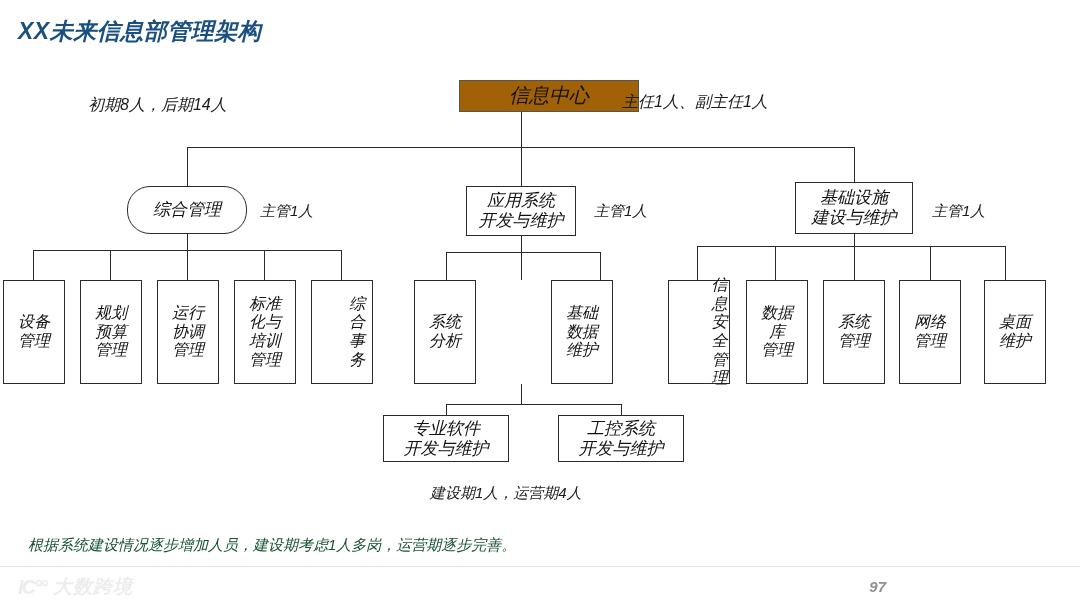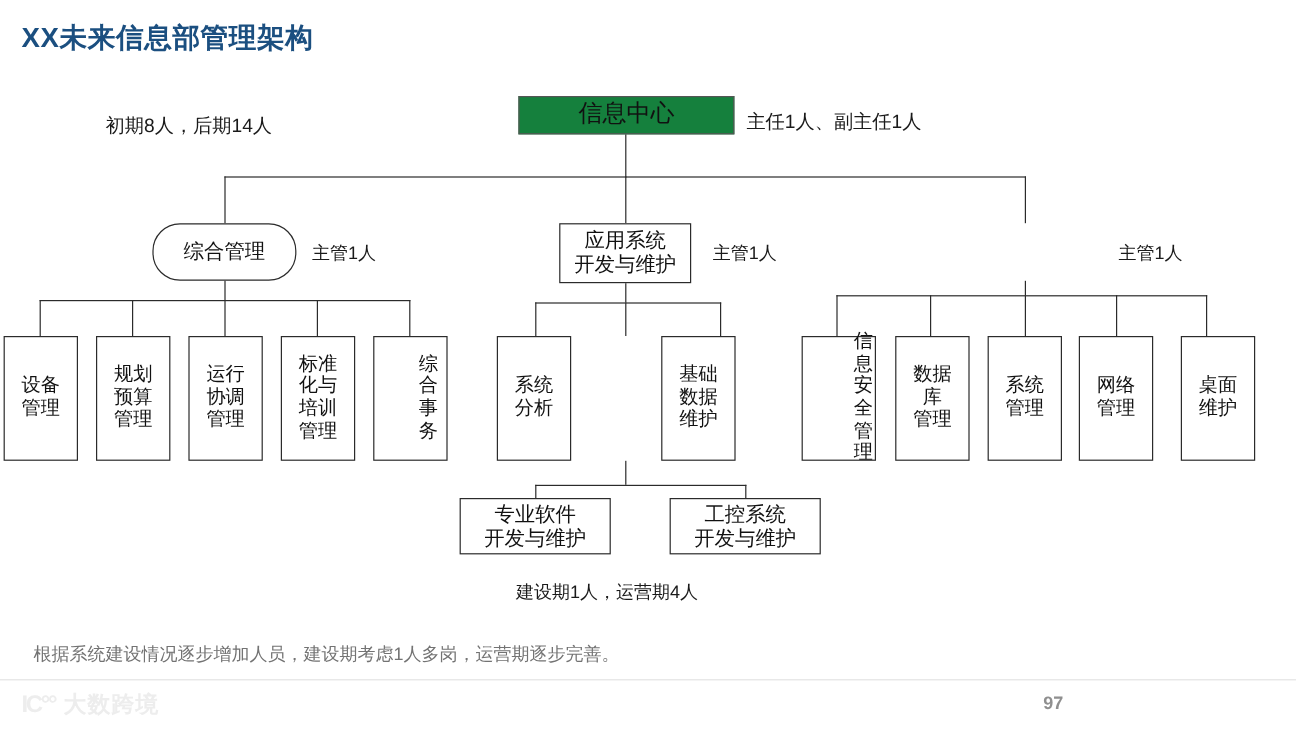--- a/index.html
+++ b/index.html
@@ -6,20 +6,21 @@
   html, body {
     width: 1080px; height: 608px;
     background: #ffffff;
     font-family: "Liberation Sans", "DejaVu Sans", sans-serif;
     overflow: hidden;
   }
   #slide {
     position: relative;
     width: 908px; height: 608px;
     background: #ffffff;
+    font-style: italic;
   }
 
   
   #title {
     position: absolute;
     left: 18px; top: 16px;
     font-size: 23px;
     font-weight: bold;
     color: #1b4f80;
     letter-spacing: 0.5px;
@@ -34,23 +35,24 @@
     color: #111111;
     display: flex;
     align-items: center;
     justify-content: center;
     text-align: center;
     line-height: 1.16;
     font-size: 17px;
     white-space: pre-line;
   }
   .node.root {
-    background: #15803d;
+    background: #a16207;
     border: 1.6px solid #555555;
     font-size: 20px;
+    margin-left: 27px;
   }
   .node.l2 { font-size: 17px; }
   .node.leaf { font-size: 16px; }
   .node.sub  { font-size: 17px; }
 
   
   .annot {
     position: absolute;
     font-size: 15px;
     color: #1a1a1a;
@@ -94,21 +96,21 @@
   #watermark .wm-text {
     font-size: 19px;
     color: #ededed;
     font-weight: bold;
     letter-spacing: 1px;
   }
   #caption {
     position: absolute;
     left: 28px; top: 536px;
     font-size: 15px;
-    color: #737373;
+    color: #14532d;
     white-space: nowrap;
   }
 </style>
 </head>
 <body>
 
 <div id="slide">
 
   <div id="title">XX未来信息部管理架构</div>
 
@@ -173,20 +175,22 @@
   <div class="ln v" style="left:446px; top:404px; height:11px;"></div>
   <div class="ln v" style="left:621px; top:404px; height:11px;"></div>
 
   <div class="node sub" style="left:383px; top:415px; width:126px; height:47px;">专业软件
 开发与维护</div>
   <div class="node sub" style="left:558px; top:415px; width:126px; height:47px;">工控系统
 开发与维护</div>
 
   <div class="annot" style="left:430px; top:484px;">建设期1人，运营期4人</div>
 
+  <div class="node l2" style="left:795px; top:182px; width:118px; height:52px;">基础设施
+建设与维护</div>
   <div class="annot" style="left:932px; top:202px;">主管1人</div>
 
   <div class="ln v" style="left:854px; top:234px; height:12px;"></div>
   <div class="ln h" style="left:697px; top:246px; width:309px;"></div>
   <div class="ln v" style="left:697px;  top:246px; height:34px;"></div>
   <div class="ln v" style="left:775px;  top:246px; height:34px;"></div>
   <div class="ln v" style="left:854px;  top:246px; height:34px;"></div>
   <div class="ln v" style="left:930px;  top:246px; height:34px;"></div>
   <div class="ln v" style="left:1005px; top:246px; height:34px;"></div>
 

